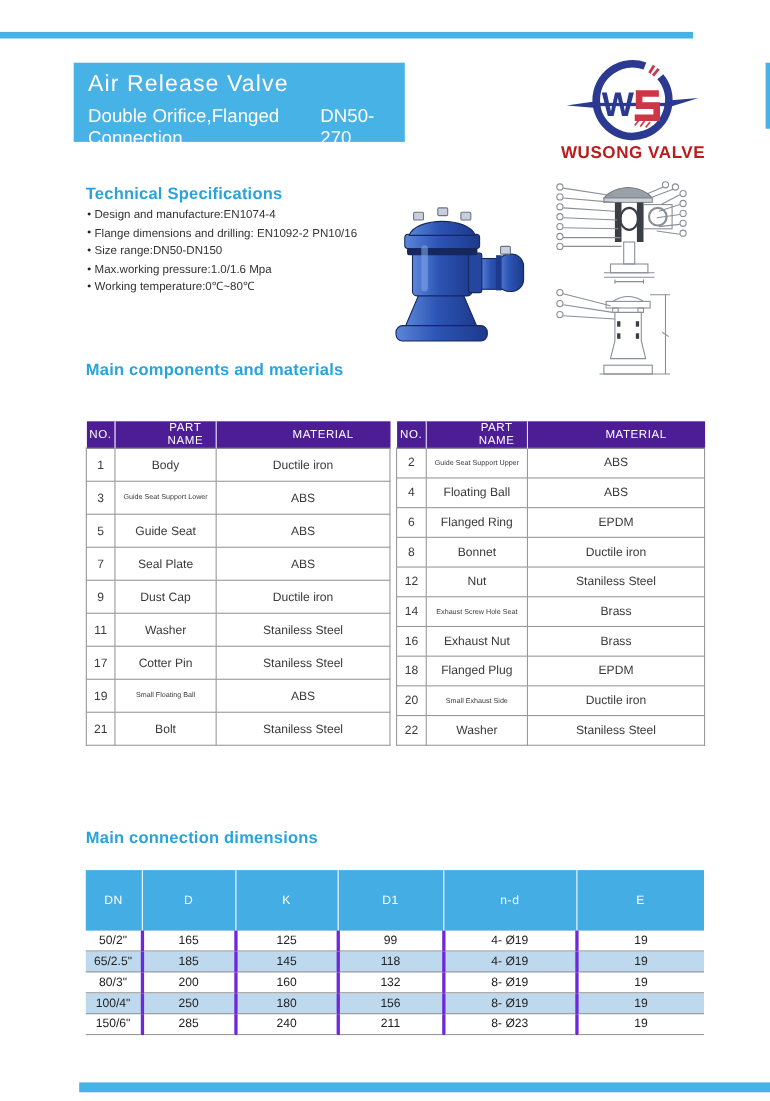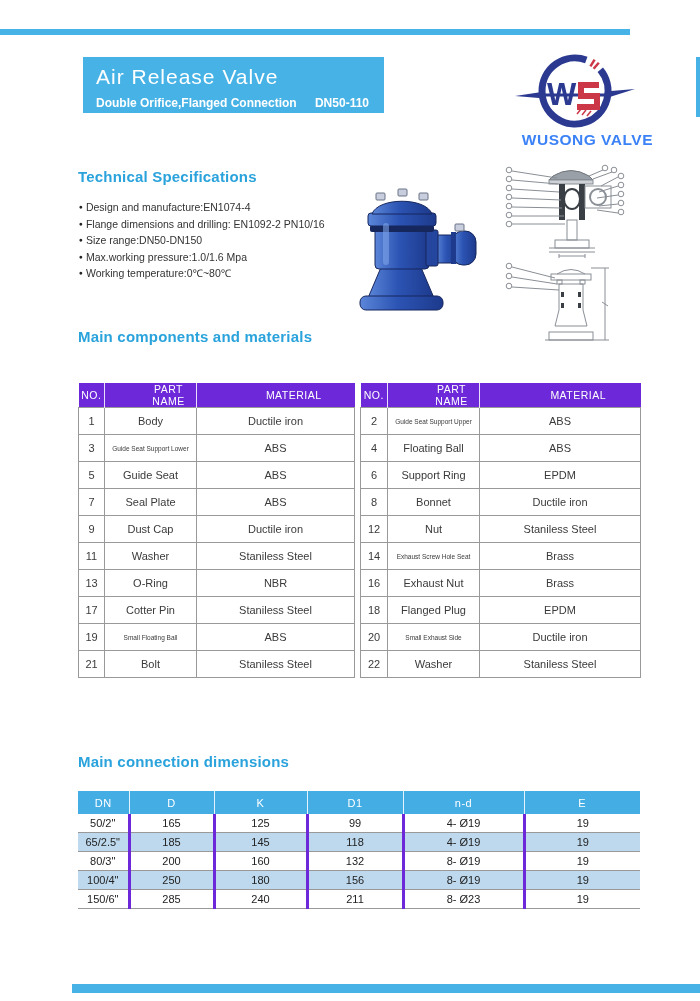--- a/index.html
+++ b/index.html
@@ -5,77 +5,77 @@
   html,body{margin:0;padding:0;}
   body{width:700px;height:1001px;position:relative;background:#fff;
        font-family:"Liberation Sans",sans-serif;overflow:hidden;}
 
   
   .top-stripe{position:absolute;left:0;top:29px;width:630px;height:6px;background:#47b2e5;}
   .right-stripe{position:absolute;left:696px;top:57px;width:4px;height:60px;background:#47b2e5;}
   .bottom-stripe{position:absolute;left:72px;top:984px;width:628px;height:9px;background:#47b2e5;}
 
   
-  .title-box{position:absolute;left:67px;top:57px;width:301px;height:56px;background:#47b2e5;color:#fff;margin-left:16px;}
+  .title-box{position:absolute;left:67px;top:57px;width:301px;height:72px;background:#47b2e5;color:#fff;}
   .title-box .main{margin:0;padding:8px 0 0 13px;font-size:21px;font-weight:normal;letter-spacing:1px;}
   .title-sub{display:flex;justify-content:space-between;align-items:center;
-             padding:7px 15px 0 13px;font-size:12px;font-weight:bold;}
+             padding:7px 15px 0 13px;font-size:17px;font-weight:normal;}
 
   
   .logo-wrap{position:absolute;left:503px;top:52px;width:145px;height:100px;}
-  .brand-text{position:absolute;left:498px;top:131px;width:155px;text-align:right;
-              color:#3b82f6;font-size:15.5px;font-weight:bold;letter-spacing:0.5px;}
+  .brand-text{position:absolute;left:498px;top:131px;width:155px;text-align:center;
+              color:#b91c1c;font-size:15.5px;font-weight:bold;letter-spacing:0.5px;}
 
   
   .section-heading{position:absolute;color:#2aa3dc;font-size:15px;font-weight:bold;letter-spacing:0.2px;}
   #ts-heading{left:78px;top:168px;}
   #comp-heading{left:78px;top:328px;}
   #dim-heading{left:78px;top:753px;}
 
   
-  .spec-list{position:absolute;left:79px;top:199px;}
+  .spec-list{position:absolute;left:79px;top:187px;}
   .spec-item{font-size:10.5px;color:#333;line-height:16.5px;white-space:nowrap;}
   .spec-item::before{content:"●";font-size:6.5px;vertical-align:2px;margin-right:3px;color:#222;}
 
   
   .valve-photo{position:absolute;left:348px;top:183px;}
   .tech-drawings{position:absolute;left:501px;top:162px;}
 
   
   .comp-tables{position:absolute;left:78px;top:383px;display:flex;gap:5px;}
   table{border-collapse:collapse;table-layout:fixed;}
-  .comp th{background:#6d28d9;color:#fff;font-weight:normal;font-size:10.5px;height:21px;
+  .comp th{background:#4c1d95;color:#fff;font-weight:normal;font-size:10.5px;height:21px;
            letter-spacing:0.5px;padding:0;}
   .comp th + th{border-left:1px solid rgba(255,255,255,.85);padding-left:36px;}
   .comp td{border:1px solid #999;height:26px;text-align:center;font-size:11px;color:#3a3a3a;
            padding:0;overflow:hidden;}
   .comp td.tiny{font-size:6.5px;}
 
   
   .dim-wrap{position:absolute;left:78px;top:791px;}
   .dim th{background:#44ade4;color:#fff;font-weight:normal;font-size:11px;height:23px;
-          letter-spacing:0.5px;padding:0;}
+          letter-spacing:0.5px;padding:16px;}
   .dim th + th{border-left:1px solid rgba(255,255,255,.85);}
   .dim td{height:18px;text-align:center;font-size:11px;color:#222;padding:0;
           border-left:3px solid #6d28d9;border-bottom:1px solid #999;}
   .dim td:first-child{border-left:none;}
   .dim tbody tr:nth-child(even){background:#bed9ed;}
 </style>
 </head>
 <body>
 
 <div class="top-stripe"></div>
 <div class="right-stripe"></div>
 <div class="bottom-stripe"></div>
 
 <div class="title-box">
   <div class="main">Air Release Valve</div>
   <div class="title-sub">
     <span>Double Orifice,Flanged Connection</span>
-    <span>DN50-110</span>
+    <span>DN50-270</span>
   </div>
 </div>
 
 <div class="logo-wrap">
   <svg width="145" height="100" viewBox="0 0 145 100">
 
     <path d="M97.3 17.8 A33 33 0 1 1 83.3 8" fill="none" stroke="#2b3990" stroke-width="7"></path>
 
     <line x1="90.6" y1="16.8" x2="95.8" y2="10.7" stroke="#cc3747" stroke-width="2.5"></line>
     <line x1="87.4" y1="14.4" x2="91.6" y2="7.6" stroke="#cc3747" stroke-width="2.5"></line>
@@ -249,25 +249,20 @@
           <td>9</td>
           <td>Dust Cap</td>
           <td>Ductile iron</td>
         </tr>
         <tr>
           <td>11</td>
           <td>Washer</td>
           <td>Staniless Steel</td>
         </tr>
         <tr>
-          <td>13</td>
-          <td>O-Ring</td>
-          <td>NBR</td>
-        </tr>
-        <tr>
           <td>17</td>
           <td>Cotter Pin</td>
           <td>Staniless Steel</td>
         </tr>
         <tr>
           <td>19</td>
           <td class="tiny">Small Floating Ball</td>
           <td>ABS</td>
         </tr>
         <tr>
@@ -296,21 +291,21 @@
           <td class="tiny">Guide Seat Support Upper</td>
           <td>ABS</td>
         </tr>
         <tr>
           <td>4</td>
           <td>Floating Ball</td>
           <td>ABS</td>
         </tr>
         <tr>
           <td>6</td>
-          <td>Support Ring</td>
+          <td>Flanged Ring</td>
           <td>EPDM</td>
         </tr>
         <tr>
           <td>8</td>
           <td>Bonnet</td>
           <td>Ductile iron</td>
         </tr>
         <tr>
           <td>12</td>
           <td>Nut</td>

